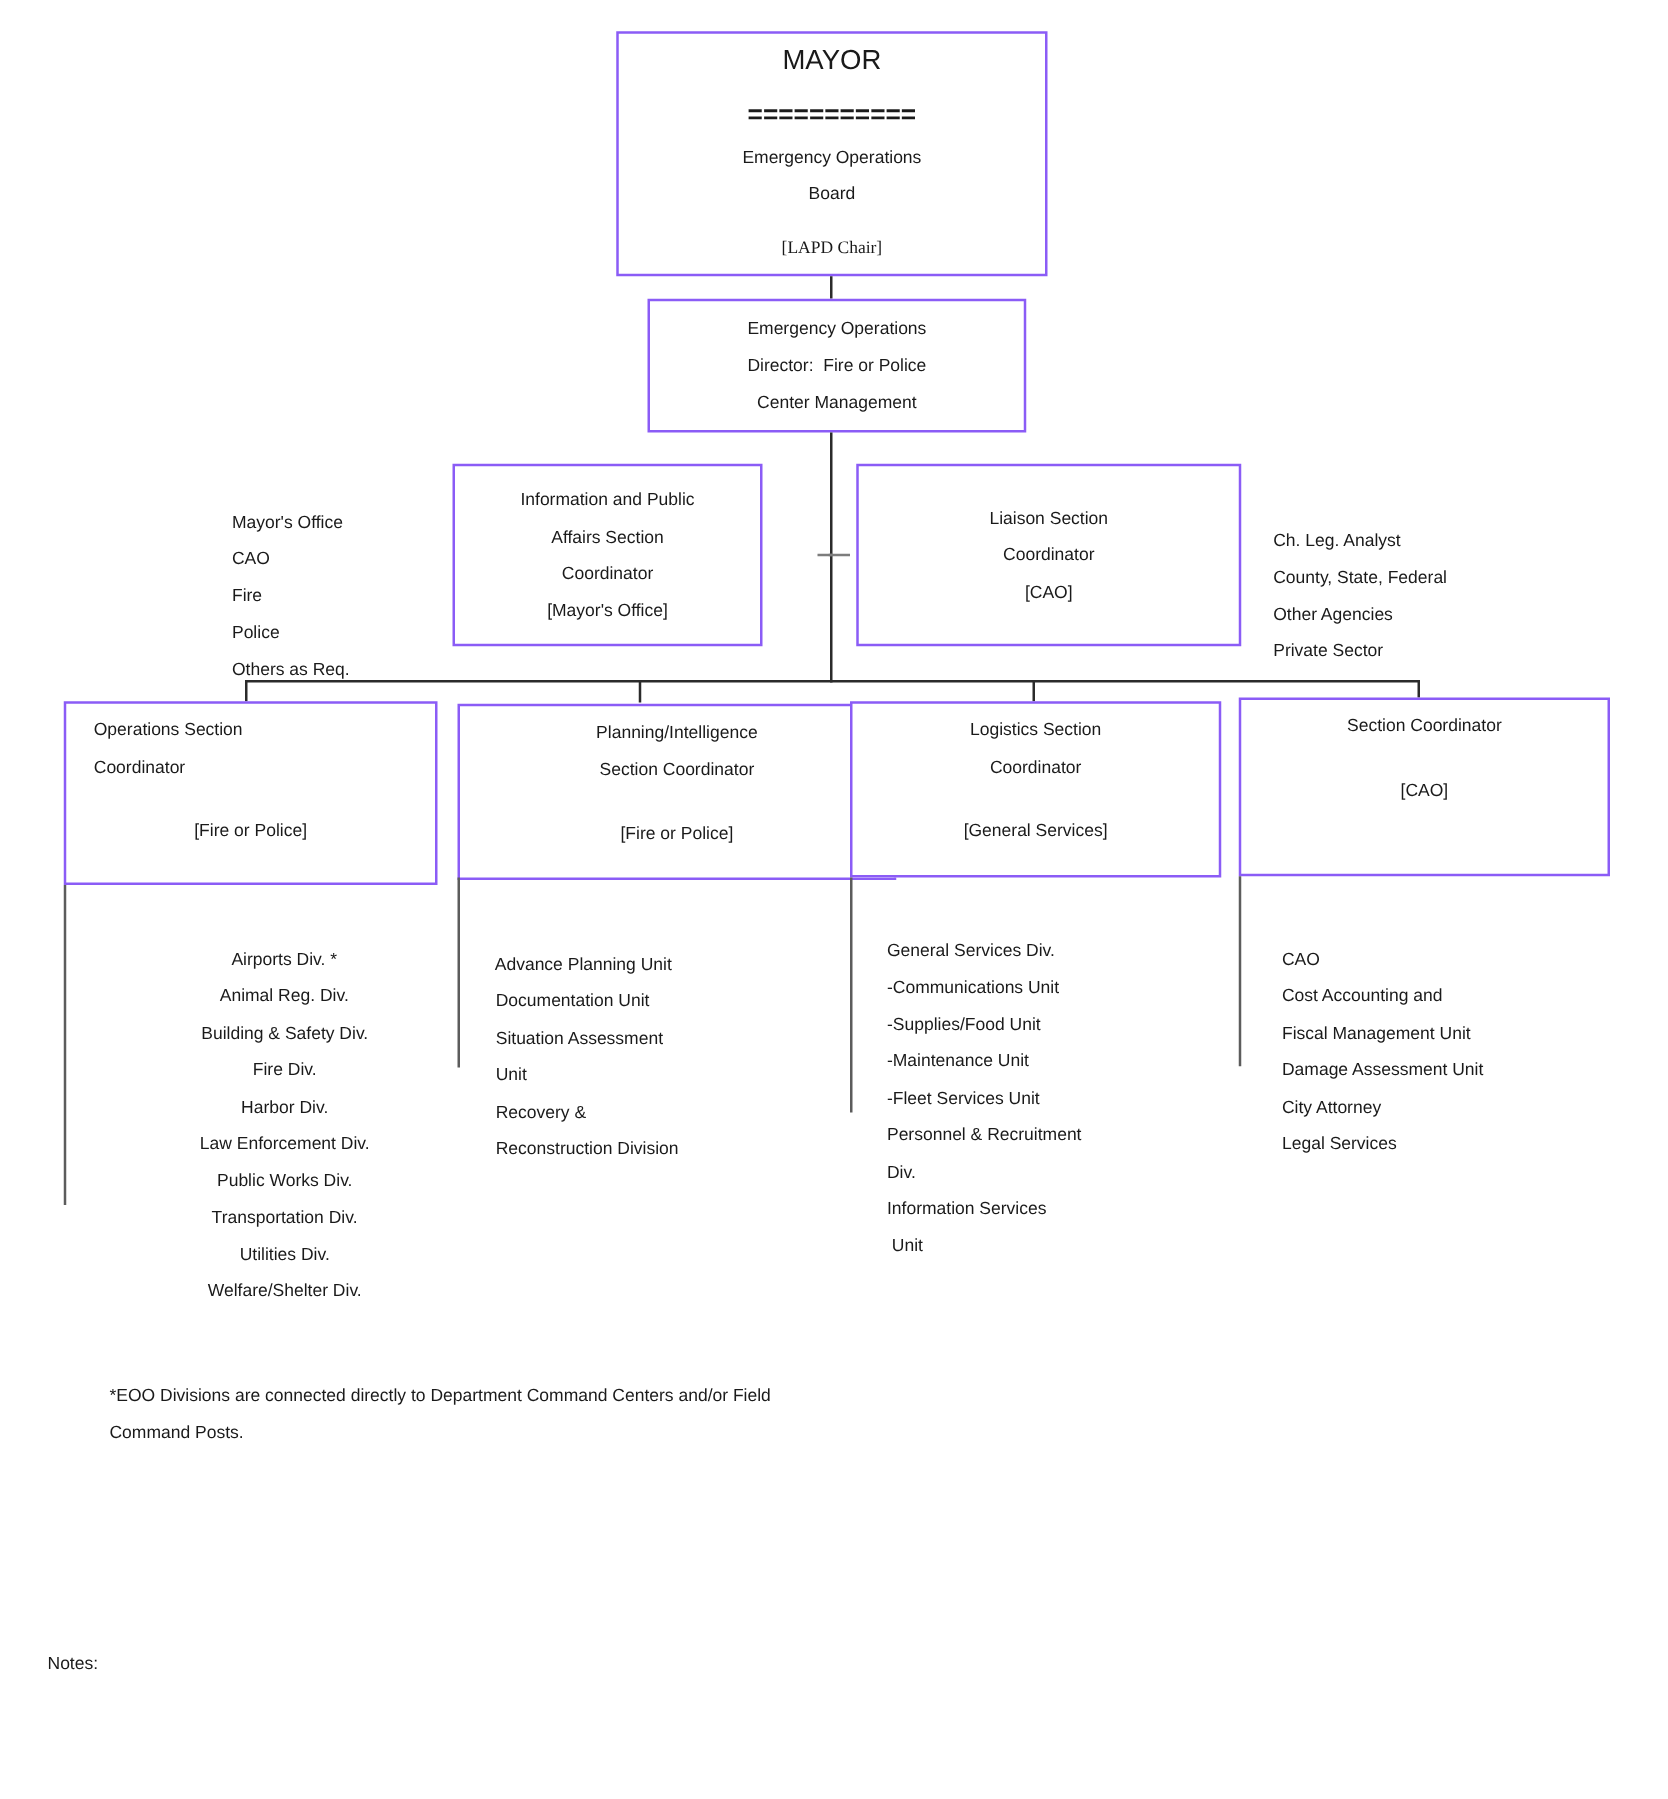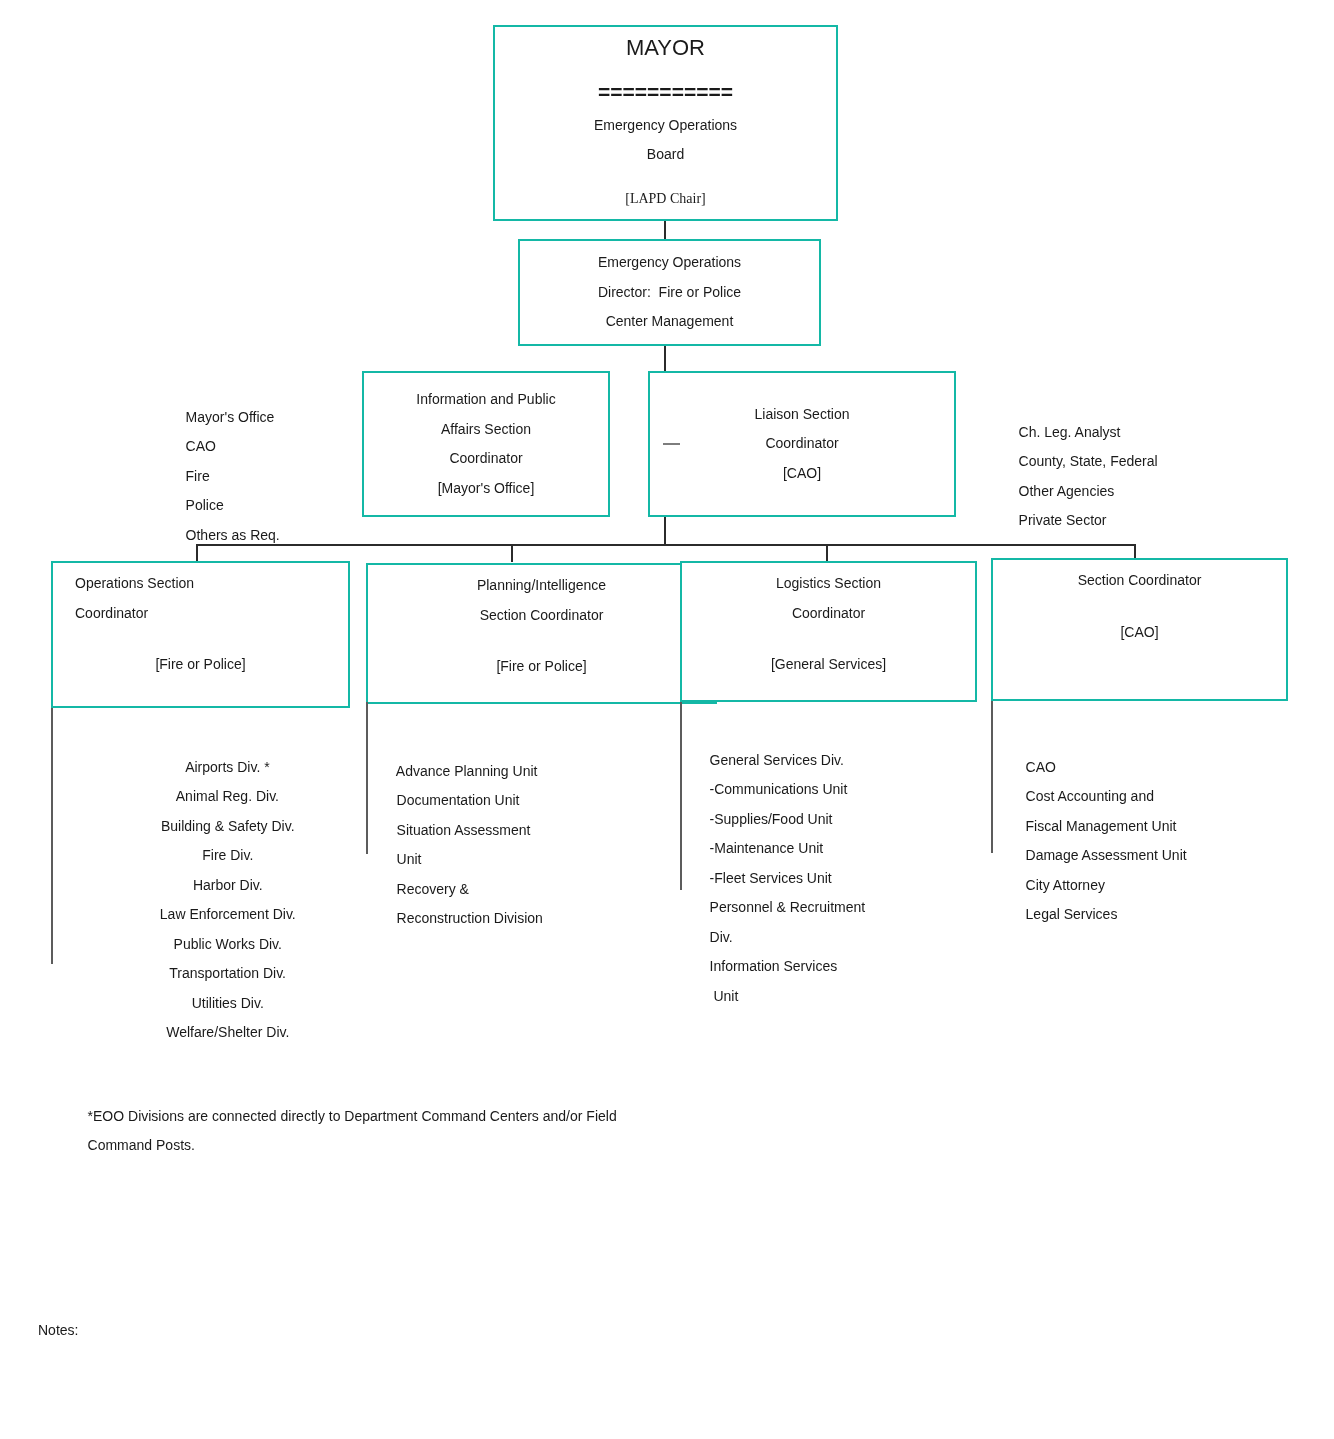--- a/index.html
+++ b/index.html
@@ -16,21 +16,21 @@
     overflow: hidden;
   }
   #chart {
     position: absolute;
     left: 0; top: 0;
     width: 1334px;
     height: 1439px;
   }
   .box {
     position: absolute;
-    border: 2px solid #14b8a6;
+    border: 2px solid #8b5cf6;
     background: #ffffff;
     box-sizing: border-box;
     display: flex;
     flex-direction: column;
     justify-content: center;
   }
   .box .line {
     display: block;
     white-space: pre;
   }
@@ -106,21 +106,21 @@
 
   <div class="box ctr" style="left:362px; top:371px; width:248px; height:146px; padding:4px 6px;">
     <span class="line t21">Information and Public</span>
     <span class="line t21">Affairs Section</span>
     <span class="line t21">Coordinator</span>
     <span class="line t21">[Mayor's Office]</span>
   </div>
 
   <div class="thinh" style="left:654px; top:443px; width:12px;"></div>
 
-  <div class="box ctr" style="left:648px; top:371px; width:308px; height:146px; padding:4px 6px;">
+  <div class="box ctr" style="left:685px; top:371px; width:308px; height:146px; padding:4px 6px;">
     <span class="line t21">Liaison Section</span>
     <span class="line t21">Coordinator</span>
     <span class="line t21">[CAO]</span>
   </div>
 
   <div class="thinh" style="left:663px; top:443px; width:17px;"></div>
 
   <div class="plain t21 lft" style="left:1003px; top:388px; width:300px;">
     <span class="line">Ch. Leg. Analyst</span>
     <span class="line">County, State, Federal</span>

